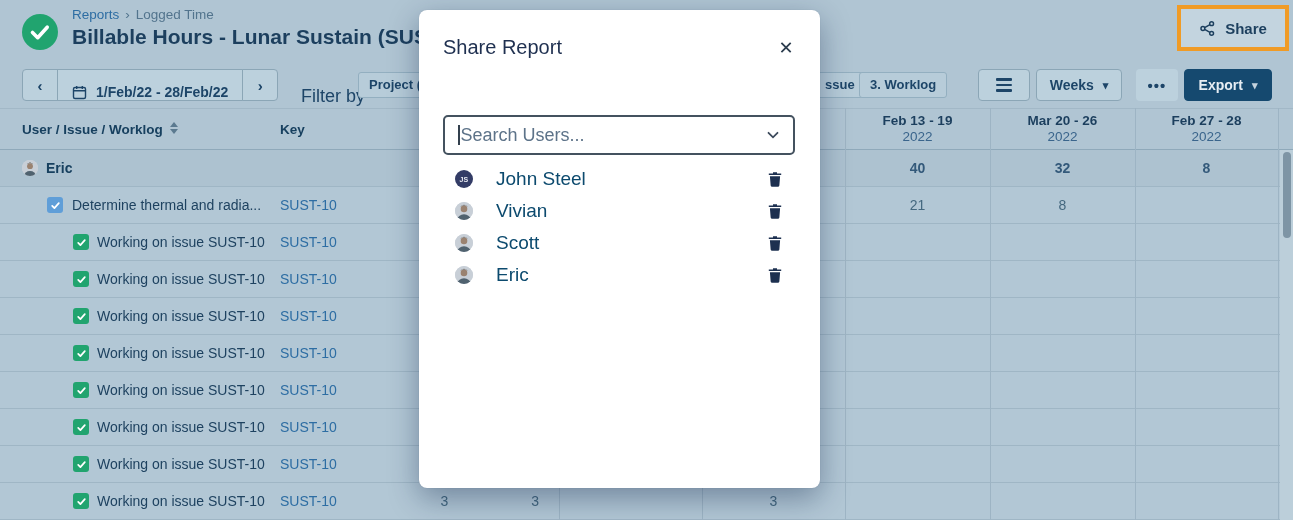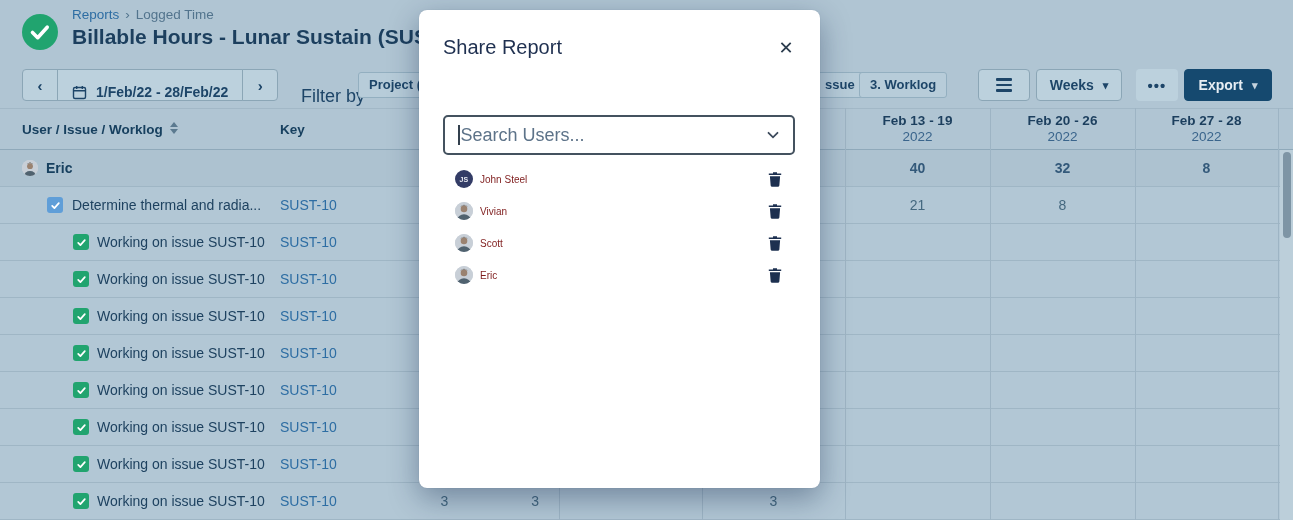--- a/index.html
+++ b/index.html
@@ -96,41 +96,52 @@
 
   
   .modal { position:absolute; left:419px; top:10px; width:401px; height:478px; background:#ffffff; border-radius:8px; box-shadow:0 10px 30px rgba(9,30,66,.38), 0 0 1px rgba(9,30,66,.2); z-index:10; }
   .modal-title { position:absolute; left:24px; top:26px; font-size:20px; font-weight:500; color:#1f3050; }
   .modal-close { position:absolute; right:22px; top:26px; width:24px; height:24px; display:flex; align-items:center; justify-content:center; font-size:18px; color:#2b3c4e; cursor:pointer; }
   .search-box { position:absolute; left:24px; top:105px; width:352px; height:40px; border:2px solid #44525f; border-radius:5px; display:flex; align-items:center; padding:0 13px; cursor:text; }
   .search-caret { width:1.5px; height:20px; background:#33404d; margin-right:1px; }
   .search-ph { font-size:18px; color:#5d7389; flex:1; }
   .user-list { position:absolute; left:0; top:153px; width:401px; }
   .user-row { position:relative; height:32px; display:flex; align-items:center; padding-left:36px; }
-  .user-name { margin-left:7px; font-size:10px; color:#7f1d1d; }
+  .user-name { margin-left:23px; font-size:19px; color:#0c4a6e; }
   .user-trash { position:absolute; left:348px; top:8px; width:16px; height:16px; cursor:pointer; }
 </style>
 </head>
 <body>
 
 <div class="page">
 
   <div class="logo">
     <svg width="36" height="36" viewBox="0 0 36 36">
         <circle cx="18" cy="18" r="18" fill="#21a46f"></circle>
         <path d="M10.5 18.5l5.2 5.2 9.5-10.5" stroke="#ffffff" stroke-width="3.6" fill="none" stroke-linecap="round" stroke-linejoin="round"></path>
       </svg>
   </div>
   <div class="breadcrumb">
     <span class="crumb-link">Reports</span>
     <span class="crumb-sep">›</span>
     <span class="crumb-current">Logged Time</span>
   </div>
   <div class="page-title">Billable Hours - Lunar Sustain (SUST</div>
 
+  <div class="share-highlight">
+    <div class="share-btn">
+      <svg width="17" height="17" viewBox="0 0 24 24" fill="none" stroke="#1c3f5e" stroke-width="2.1">
+          <circle cx="5.5" cy="12" r="2.7"></circle>
+          <circle cx="17.8" cy="5.2" r="2.7"></circle>
+          <circle cx="17.8" cy="18.8" r="2.7"></circle>
+          <path d="M7.9 10.7l7.6-4.2M7.9 13.3l7.6 4.2"></path>
+        </svg>
+      <span>Share</span>
+    </div>
+  </div>
 
   <div class="seg-group">
     <div class="seg prev">
         <span class="chev">‹</span>
       </div>
     <div class="seg date">
       <svg width="15" height="15" viewBox="0 0 16 16" fill="none" stroke="#1d4568" stroke-width="1.5">
           <rect x="1.6" y="2.6" width="12.8" height="11.8" rx="1.6"></rect>
           <path d="M1.6 6.2h12.8M5 1v3.2M11 1v3.2"></path>
         </svg>
@@ -174,21 +185,21 @@
           <i class="dn"></i>
         </span>
     </div>
     <div class="th-key">Key</div>
     <div id="week-heads">
         <div class="week-head c-w1">
           <div class="l1">Feb 13 - 19</div>
           <div class="l2">2022</div>
         </div>
         <div class="week-head c-w2">
-          <div class="l1">Feb 20 - 26</div>
+          <div class="l1">Mar 20 - 26</div>
           <div class="l2">2022</div>
         </div>
         <div class="week-head c-w3">
           <div class="l1">Feb 27 - 28</div>
           <div class="l2">2022</div>
         </div>
       </div>
   </div>
 
   <div class="tbody" id="tbody">

